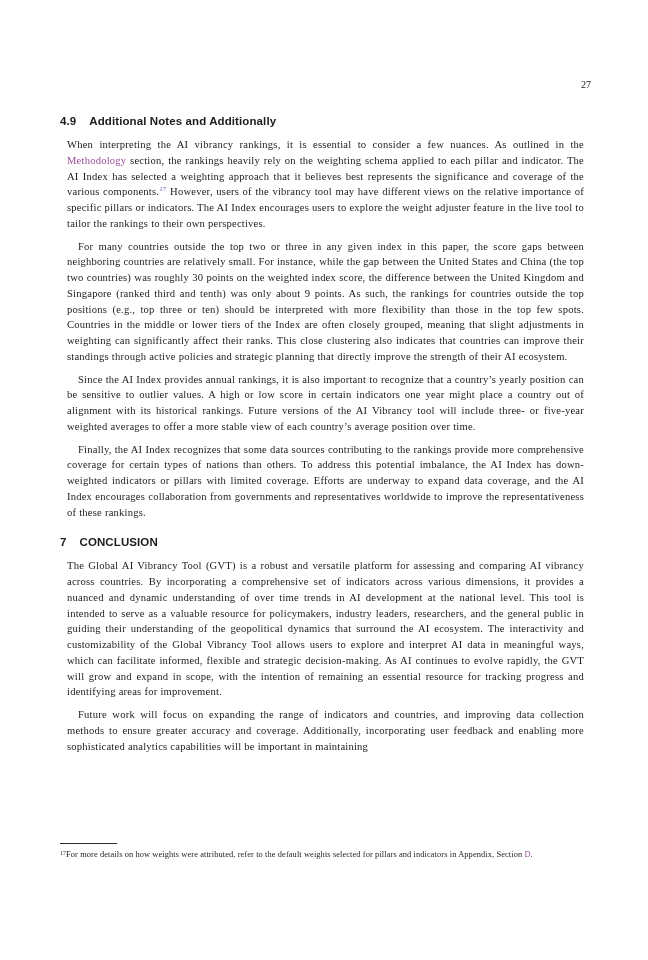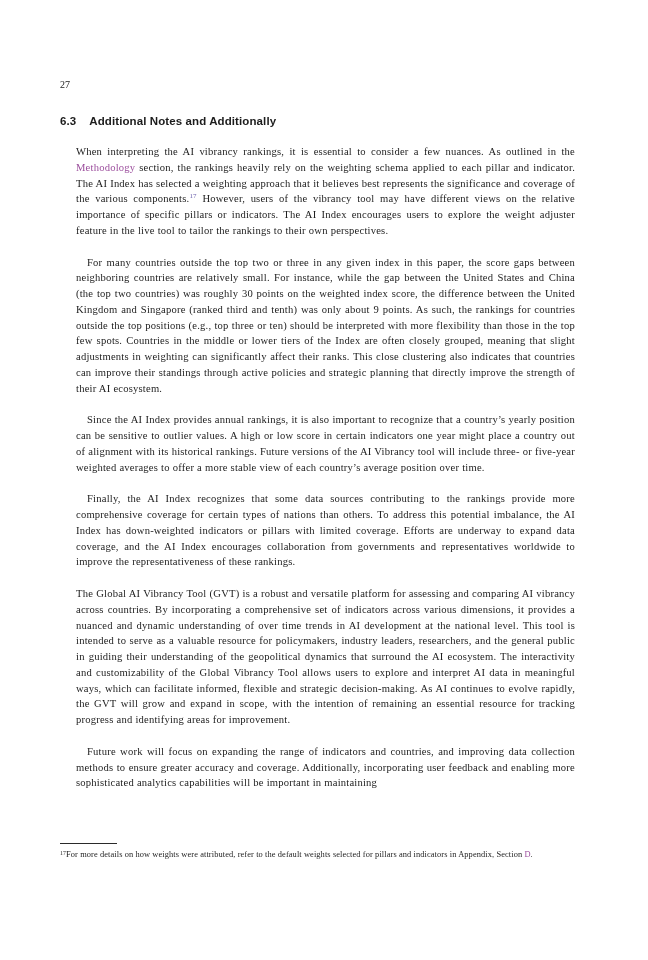--- a/index.html
+++ b/index.html
@@ -19,39 +19,40 @@
   .content {
     position: absolute;
     top: 80px;
     left: 60px;
     width: 531px;
   }
 
   .page-number {
     font-size: 10px;
     line-height: 10px;
+    text-align: right;
     margin: 0 0 24px 0;
   }
 
   .sec-heading {
     font-family: "Liberation Sans", "DejaVu Sans", sans-serif;
     font-size: 11.5px;
     font-weight: 700;
     line-height: 14px;
     margin: 0 0 9px 0;
     letter-spacing: 0.1px;
   }
   .sec-heading .sec-num { display: inline-block; margin-right: 13px; }
   .sec-heading.second { margin-top: 15px; }
 
   p.body {
     font-size: 10.6px;
     line-height: 15.75px;
     text-align: justify;
-    margin: 16px;
+    margin: 7px;
     letter-spacing: 0.2px;
     word-spacing: 0.15px;
     font-family: Liberation Serif, serif;
   }
   p.body.indent { text-indent: 11px; }
 
   a.link {
     color: var(--link, #9b4d9c);
     text-decoration: none;
     cursor: pointer;
@@ -99,28 +100,29 @@
   }
 </style>
 </head>
 <body>
 
 <div class="page">
   <div class="content">
 
     <div class="page-number">27</div>
 
-    <h2 class="sec-heading"><span class="sec-num">6.3</span><span>Additional Notes and Additionally</span></h2>
+    <h2 class="sec-heading"><span class="sec-num">4.9</span><span>Additional Notes and Additionally</span></h2>
 
     <p class="body"><span>When interpreting the AI vibrancy rankings, it is essential to consider a few nuances. As outlined in the </span><a class="link">Methodology</a><span> section, the rankings heavily rely on the weighting schema applied to each pillar and indicator. The AI Index has selected a weighting approach that it believes best represents the significance and coverage of the various components.</span><sup class="fnref"><a>17</a></sup><span> However, users of the vibrancy tool may have different views on the relative importance of specific pillars or indicators. The AI Index encourages users to explore the weight adjuster feature in the live tool to tailor the rankings to their own perspectives.</span></p>
 
     <p class="body indent">For many countries outside the top two or three in any given index in this paper, the score gaps between neighboring countries are relatively small. For instance, while the gap between the United States and China (the top two countries) was roughly 30 points on the weighted index score, the difference between the United Kingdom and Singapore (ranked third and tenth) was only about 9 points. As such, the rankings for countries outside the top positions (e.g., top three or ten) should be interpreted with more flexibility than those in the top few spots. Countries in the middle or lower tiers of the Index are often closely grouped, meaning that slight adjustments in weighting can significantly affect their ranks. This close clustering also indicates that countries can improve their standings through active policies and strategic planning that directly improve the strength of their AI ecosystem.</p>
     <p class="body indent">Since the AI Index provides annual rankings, it is also important to recognize that a country’s yearly position can be sensitive to outlier values. A high or low score in certain indicators one year might place a country out of alignment with its historical rankings. Future versions of the AI Vibrancy tool will include three- or five-year weighted averages to offer a more stable view of each country’s average position over time.</p>
     <p class="body indent">Finally, the AI Index recognizes that some data sources contributing to the rankings provide more comprehensive coverage for certain types of nations than others. To address this potential imbalance, the AI Index has down-weighted indicators or pillars with limited coverage. Efforts are underway to expand data coverage, and the AI Index encourages collaboration from governments and representatives worldwide to improve the representativeness of these rankings.</p>
 
+    <h2 class="sec-heading second"><span class="sec-num">7</span><span>CONCLUSION</span></h2>
 
     <p class="body">The Global AI Vibrancy Tool (GVT) is a robust and versatile platform for assessing and comparing AI vibrancy across countries. By incorporating a comprehensive set of indicators across various dimensions, it provides a nuanced and dynamic understanding of over time trends in AI development at the national level. This tool is intended to serve as a valuable resource for policymakers, industry leaders, researchers, and the general public in guiding their understanding of the geopolitical dynamics that surround the AI ecosystem. The interactivity and customizability of the Global Vibrancy Tool allows users to explore and interpret AI data in meaningful ways, which can facilitate informed, flexible and strategic decision-making. As AI continues to evolve rapidly, the GVT will grow and expand in scope, with the intention of remaining an essential resource for tracking progress and identifying areas for improvement.</p>
     <p class="body indent">Future work will focus on expanding the range of indicators and countries, and improving data collection methods to ensure greater accuracy and coverage. Additionally, incorporating user feedback and enabling more sophisticated analytics capabilities will be important in maintaining</p>
 
   </div>
 
   <div class="footnote-block">
     <div class="footnote-rule"></div>
     <p class="footnote-text"><sup class="fnmark">17</sup><span>For more details on how weights were attributed, refer to the default weights selected for pillars and indicators in Appendix, Section </span><a class="link">D</a><span>.</span></p>
   </div>

